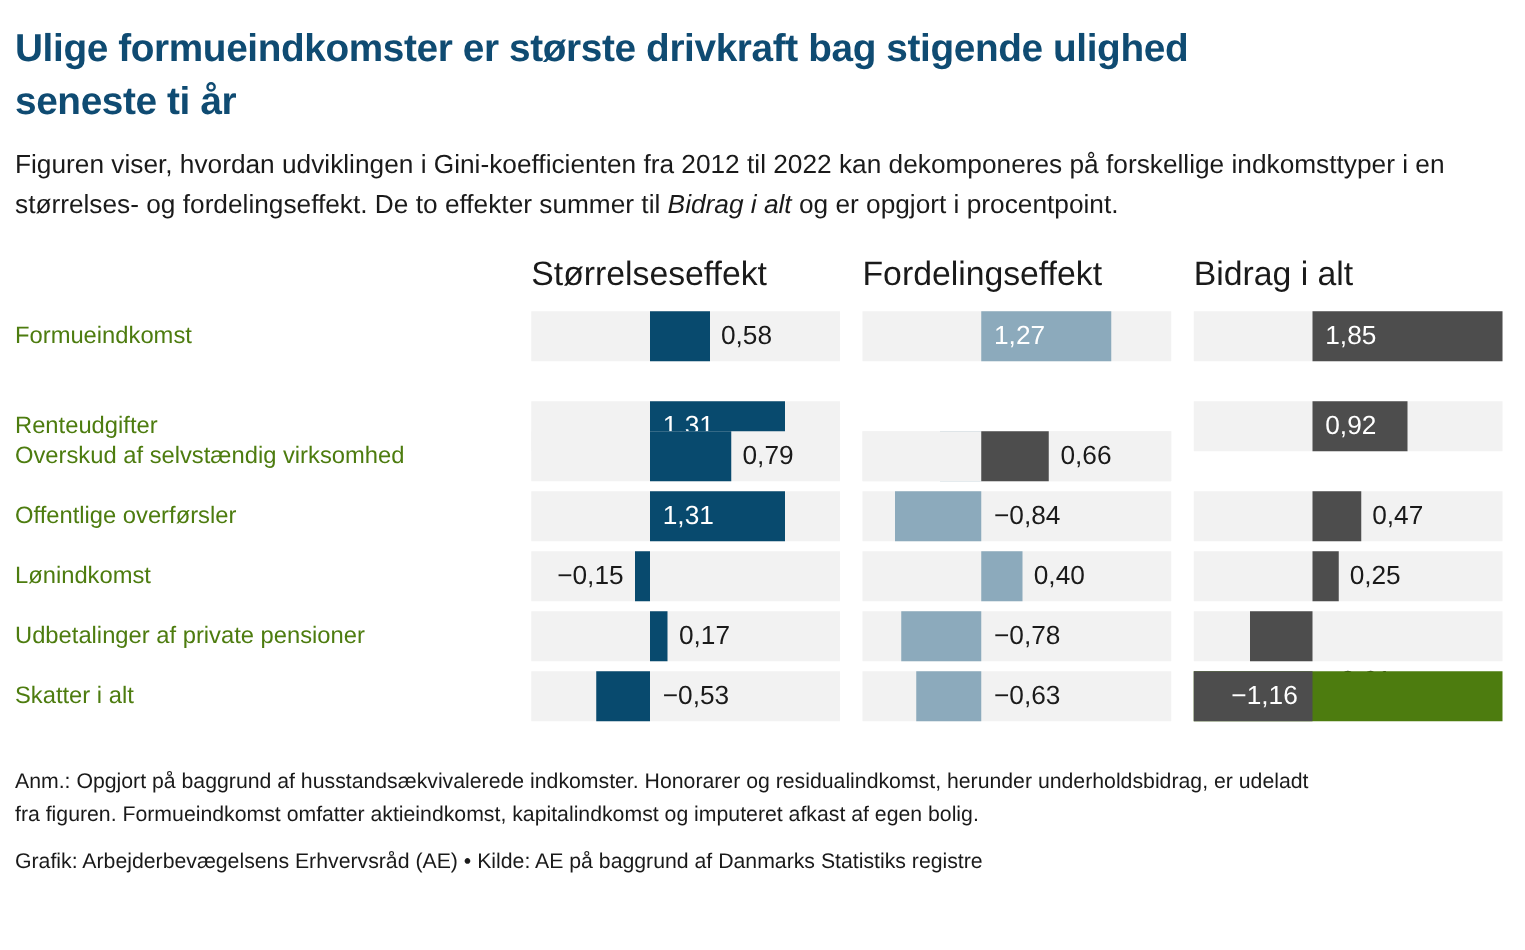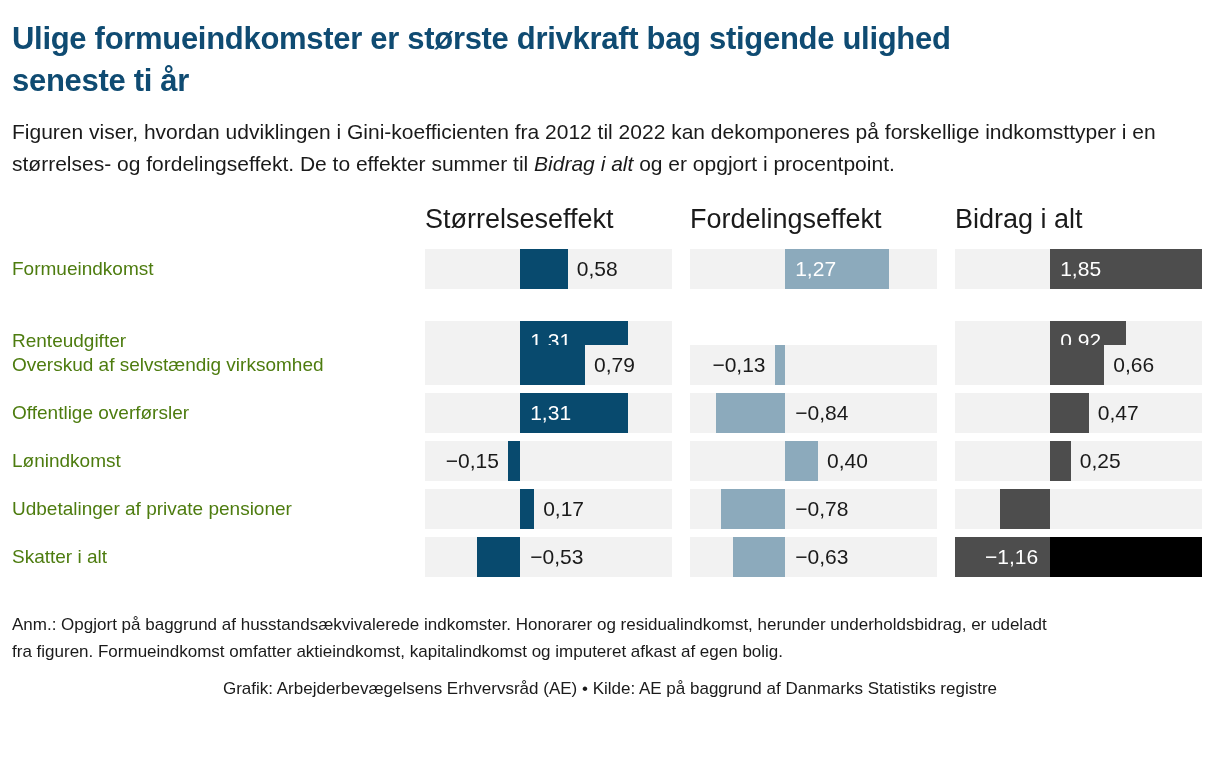--- a/index.html
+++ b/index.html
@@ -34,21 +34,21 @@
     position:absolute; top:50%; transform:translateY(-50%);
     font-size:21px; color:#1a1a1a; white-space:nowrap;
   }
   .vlabel.flip { transform:translate(-100%,-50%); }
   .vlabel.white { color:#ffffff; }
 
   .footnote {
     font-size:17px; line-height:1.6; color:#1a1a1a;
     max-width:1040px; margin-top:34px;
   }
-  .credit { font-size:17px; color:#1a1a1a; margin-top:13px;text-align:center; }
+  .credit { font-size:17px; color:#1a1a1a; margin-top:13px; }
 </style>
 </head>
 <body>
 
 <div class="wrap">
 
   <h1 class="title">Ulige formueindkomster er største drivkraft bag stigende ulighed seneste ti år</h1>
 
   <p class="subtitle"><span>Figuren viser, hvordan udviklingen i Gini-koefficienten fra 2012 til 2022 kan dekomponeres på forskellige indkomsttyper i en størrelses- og fordelingseffekt. De to effekter summer til </span><i>Bidrag i alt</i><span> og er opgjort i procentpoint.</span></p>
 
@@ -88,24 +88,20 @@
           <div class="track" style="background: rgb(242, 242, 242);">
             <div class="bar" style="background: rgb(77, 77, 77); left: 38.5382%; width: 30.5648%;"></div>
             <span class="vlabel white" style="left: calc(38.5382% + 10px);">0,92</span>
           </div>
         </div>
         <div class="chart-row">
           <div class="cat-label">Overskud af selvstændig virksomhed</div>
           <div class="track" style="background: rgb(242, 242, 242);">
             <div class="bar" style="background: rgb(8, 74, 110); left: 38.5382%; width: 26.2458%;"></div>
             <span class="vlabel" style="left: calc(64.7841% + 9px);">0,79</span>
-          </div>
-          <div class="track" style="background: rgb(242, 242, 242);">
-            <div class="bar" style="background: rgb(140, 170, 188); left: 34.2193%; width: 4.31894%;"></div>
-            <span class="vlabel flip" style="left: calc(34.2193% - 9px);">−0,13</span>
           </div>
           <div class="track" style="background: rgb(242, 242, 242);">
             <div class="bar" style="background: rgb(77, 77, 77); left: 38.5382%; width: 21.9269%;"></div>
             <span class="vlabel" style="left: calc(60.4651% + 9px);">0,66</span>
           </div>
         </div>
         <div class="chart-row">
           <div class="cat-label">Offentlige overførsler</div>
           <div class="track" style="background: rgb(242, 242, 242);">
             <div class="bar" style="background: rgb(8, 74, 110); left: 38.5382%; width: 43.5216%;"></div>
@@ -153,21 +149,21 @@
         <div class="chart-row">
           <div class="cat-label">Skatter i alt</div>
           <div class="track" style="background: rgb(242, 242, 242);">
             <div class="bar" style="background: rgb(8, 74, 110); left: 20.9302%; width: 17.608%;"></div>
             <span class="vlabel" style="left: calc(38.5382% + 10px);">−0,53</span>
           </div>
           <div class="track" style="background: rgb(242, 242, 242);">
             <div class="bar" style="background: rgb(140, 170, 188); left: 17.608%; width: 20.9302%;"></div>
             <span class="vlabel" style="left: calc(38.5382% + 10px);">−0,63</span>
           </div>
-          <div class="track" style="background: #000000;">
+          <div class="track" style="background: #4d7c0f;">
             <div class="bar" style="background: rgb(77, 77, 77); left: 0%; width: 38.5382%;"></div>
             <span class="vlabel flip white" style="left: calc(38.5382% - 12px);">−1,16</span>
           </div>
         </div>
       </div>
   </div>
 
   <p class="footnote">Anm.: Opgjort på baggrund af husstandsækvivalerede indkomster. Honorarer og residualindkomst, herunder underholdsbidrag, er udeladt fra figuren. Formueindkomst omfatter aktieindkomst, kapitalindkomst og imputeret afkast af egen bolig.</p>
   <p class="credit">Grafik: Arbejderbevægelsens Erhvervsråd (AE) • Kilde: AE på baggrund af Danmarks Statistiks registre</p>
 

